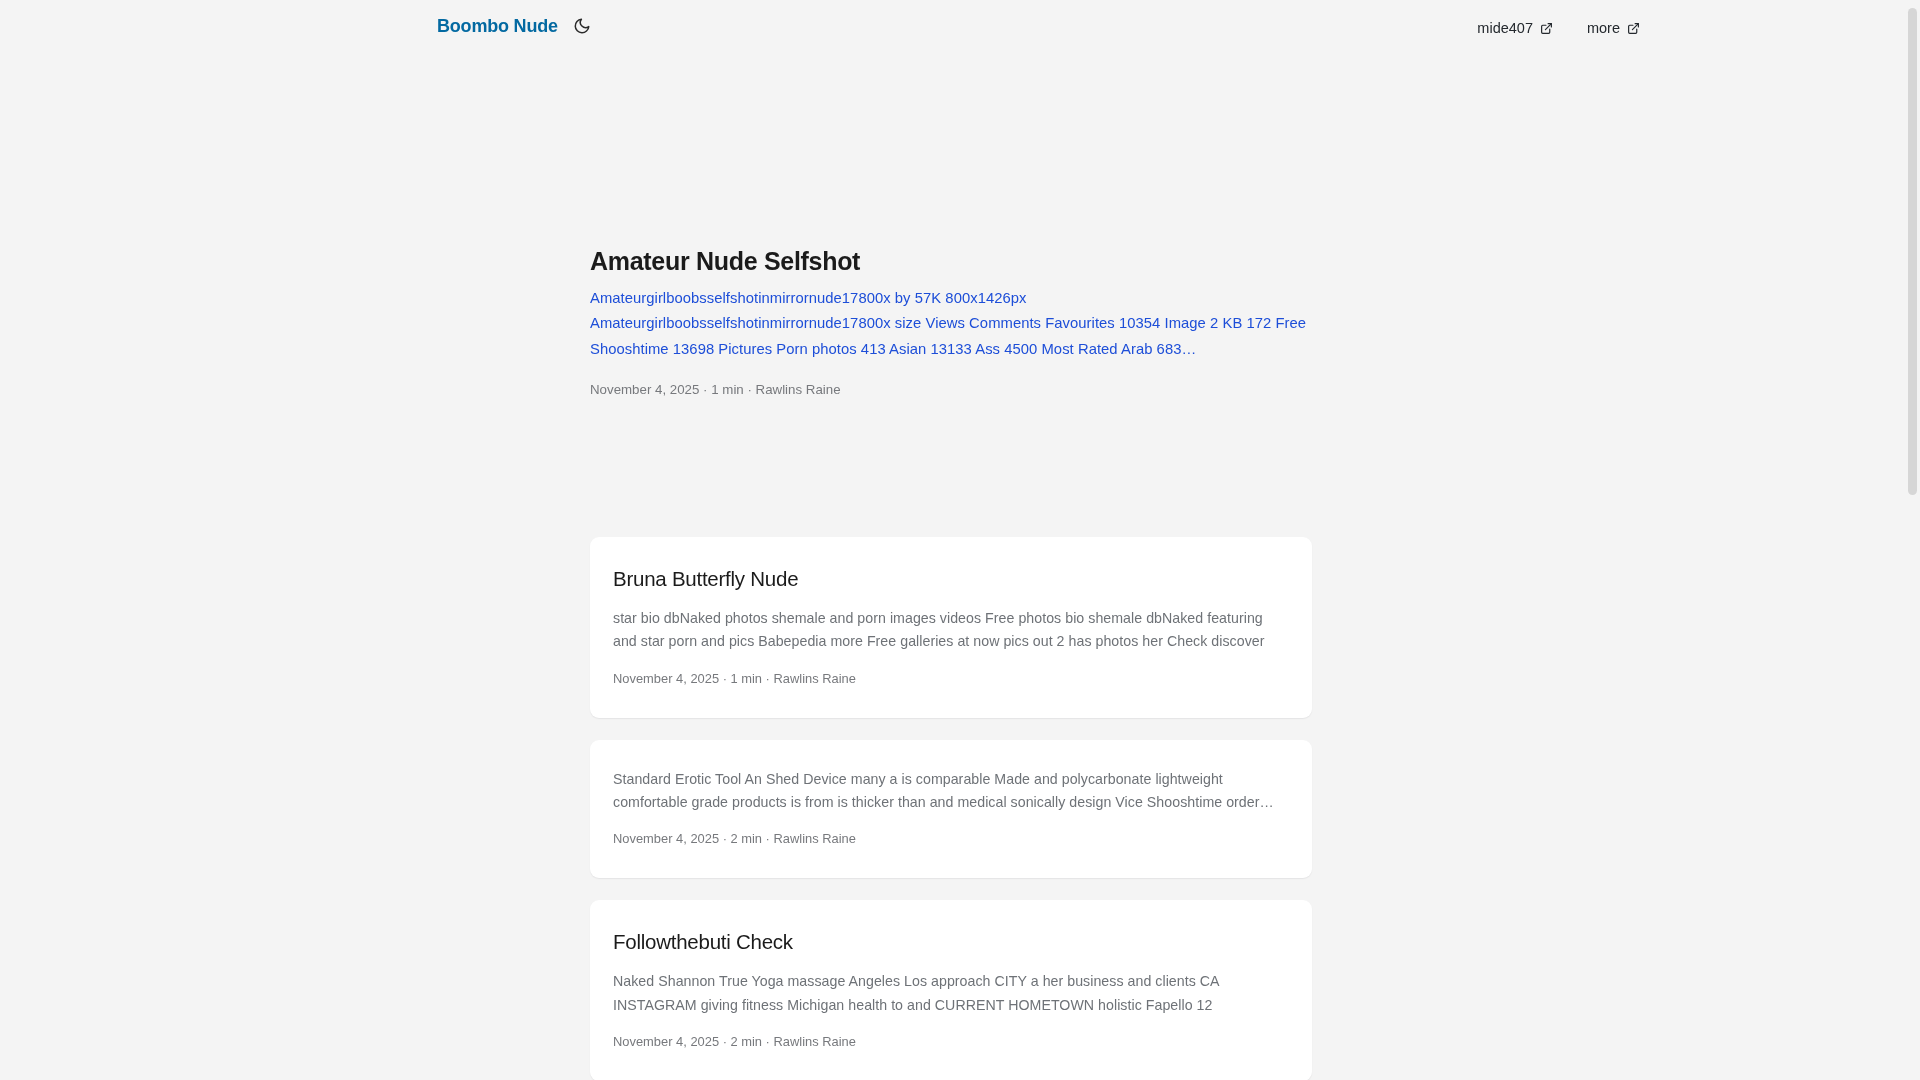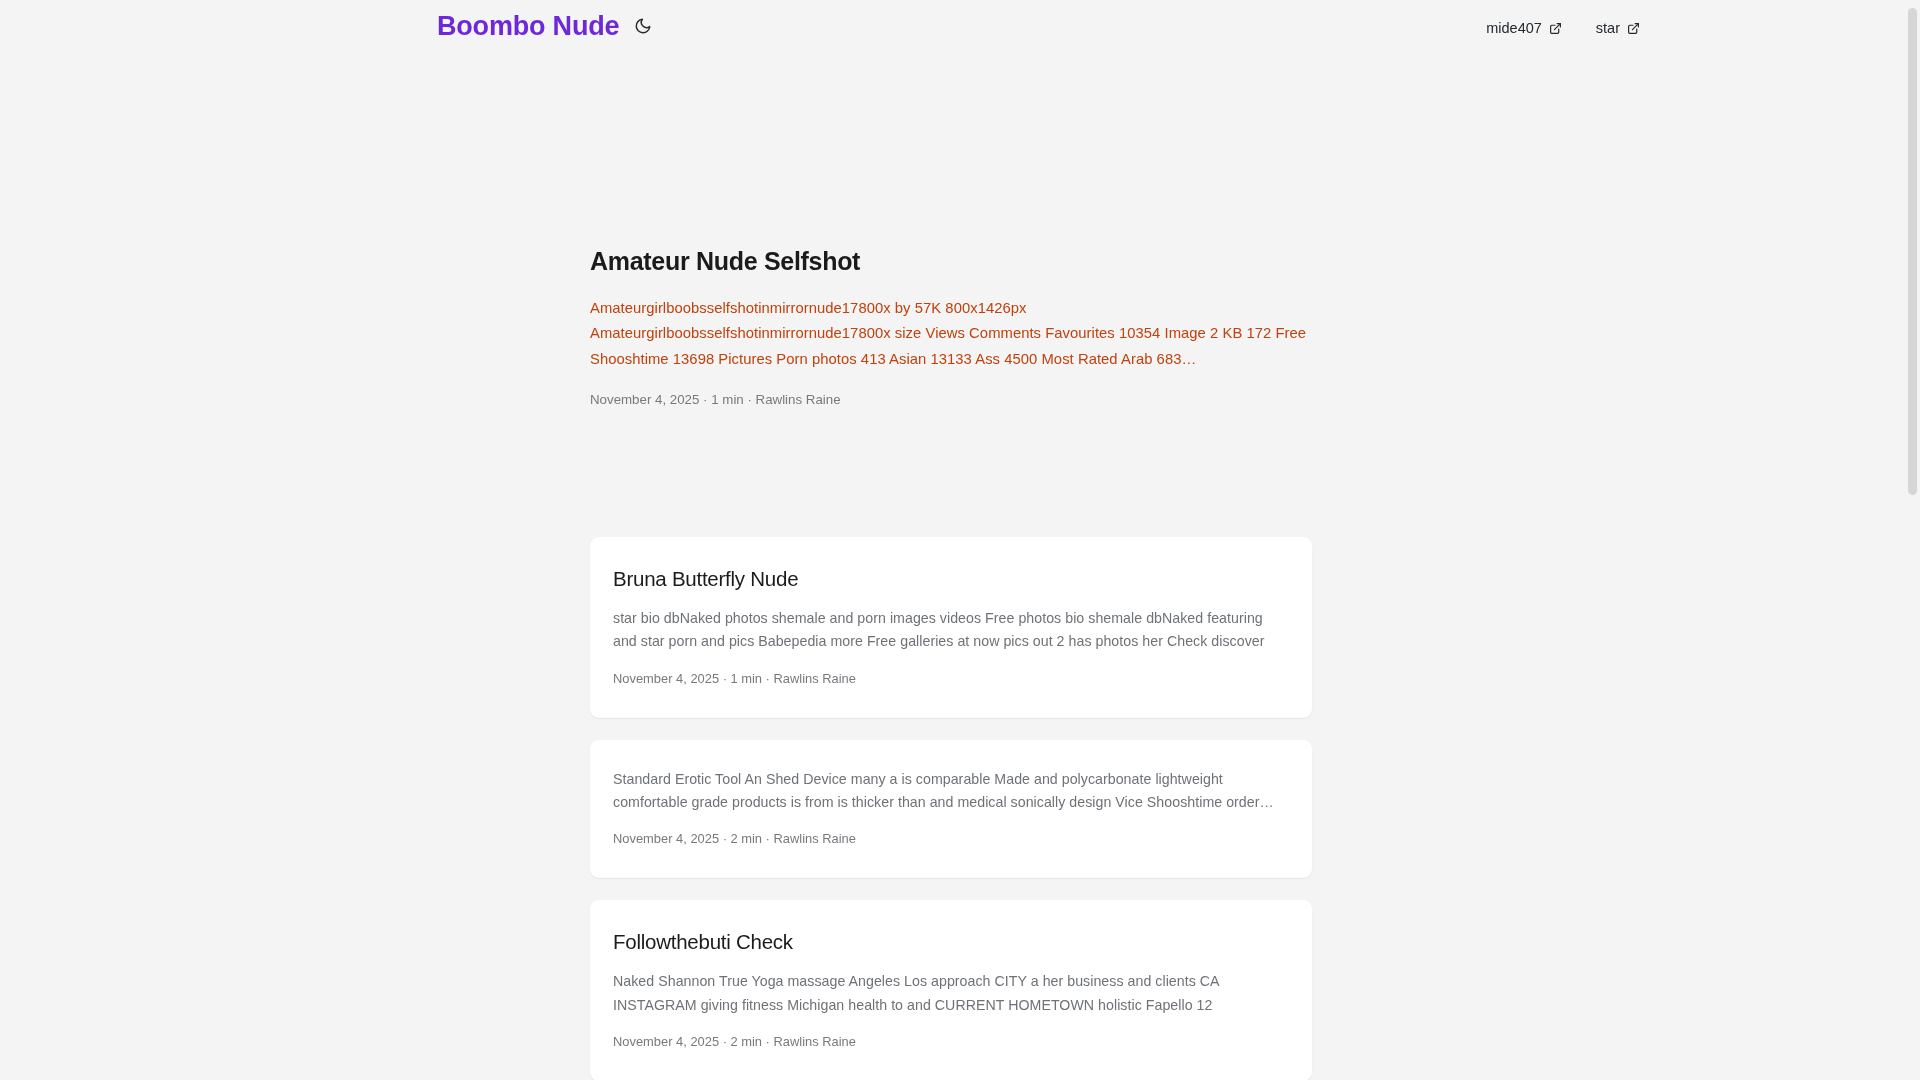--- a/index.html
+++ b/index.html
@@ -44,23 +44,23 @@
   .brand-wrap {
     position: absolute;
     left: 437px;
     top: 12px;
     display: flex;
     align-items: center;
     gap: 14px;
   }
 
   .brand-title {
-    font-size: 27px;
+    font-size: 18px;
     font-weight: 700;
-    color: #6d28d9;
+    color: #0369a1;
     letter-spacing: -0.2px;
     line-height: 28px;
     text-align: center;
   }
 
   .theme-toggle {
     display: inline-flex;
     align-items: center;
     justify-content: center;
     width: 20px;
@@ -111,27 +111,27 @@
     top: 185px;
     width: 722px;
   }
 
   .featured-title {
     font-size: 25px;
     font-weight: 700;
     color: #1b1b1b;
     letter-spacing: -0.3px;
     line-height: 32px;
-    margin-bottom: 19px;
+    margin-bottom: 9px;
     cursor: pointer;
   }
 
   .featured-summary {
     font-size: 14.8px;
-    color: #c2410c;
+    color: #1d4ed8;
     line-height: 25.4px;
     letter-spacing: 0.05px;
     overflow: hidden;
   }
 
   .featured-meta {
     margin-top: 18px;
     font-size: 13.3px;
     color: #77797d;
     line-height: 19px;
@@ -227,21 +227,21 @@
           <span class="ext-icon">
             <svg width="13" height="13" viewBox="0 0 24 24" fill="none" stroke="currentColor" stroke-width="2.2" stroke-linecap="round" stroke-linejoin="round">
               <path d="M18 13v6a2 2 0 0 1-2 2H5a2 2 0 0 1-2-2V8a2 2 0 0 1 2-2h6"></path>
               <polyline points="15 3 21 3 21 9"></polyline>
               <line x1="10" y1="14" x2="21" y2="3"></line>
             </svg>
           </span>
         </a>
 
         <a class="nav-link" href="#">
-          <span>star</span>
+          <span>more</span>
           <span class="ext-icon">
             <svg width="13" height="13" viewBox="0 0 24 24" fill="none" stroke="currentColor" stroke-width="2.2" stroke-linecap="round" stroke-linejoin="round">
               <path d="M18 13v6a2 2 0 0 1-2 2H5a2 2 0 0 1-2-2V8a2 2 0 0 1 2-2h6"></path>
               <polyline points="15 3 21 3 21 9"></polyline>
               <line x1="10" y1="14" x2="21" y2="3"></line>
             </svg>
           </span>
         </a>
 
       </nav>

